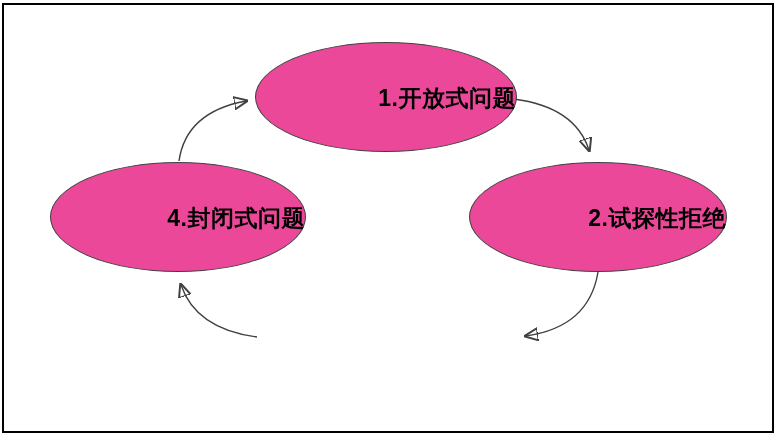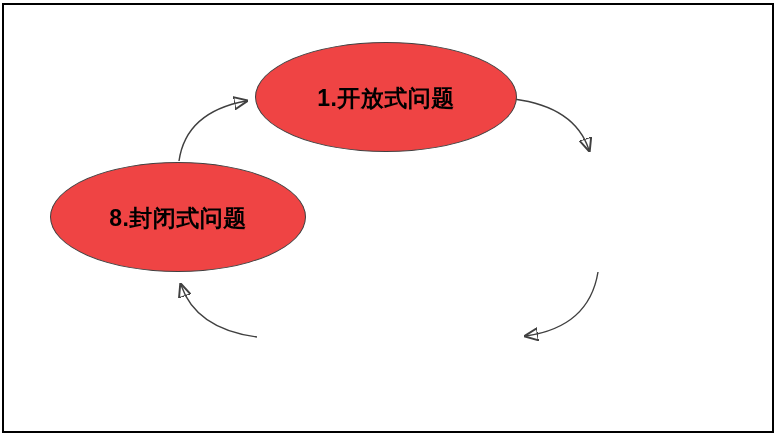--- a/index.html
+++ b/index.html
@@ -22,24 +22,24 @@
     width: 772px;
     height: 430px;
     border: 2px solid #000000;
     box-sizing: border-box;
     background: #ffffff;
   }
   .node {
     position: absolute;
     border: 1.3px solid #404040;
     border-radius: 50%;
-    background: #ef4444;
+    background: #ec4899;
     display: flex;
     align-items: center;
-    justify-content: center;
+    justify-content: flex-end;
     box-sizing: border-box;
     z-index: 2;
   }
   .node-label {
     font-size: 23px;
     font-weight: bold;
     color: #000000;
     letter-spacing: 0.5px;
     white-space: nowrap;
     transform: translateY(1px);
@@ -77,16 +77,19 @@
     </defs>
     <path d="M 514,99 Q 575,107 589,150" marker-end="url(#ah)"></path>
     <path d="M 598,272 Q 589,327 526,336" marker-end="url(#ah)"></path>
     <path d="M 257,337 Q 196,329 181,285" marker-end="url(#ah)"></path>
     <path d="M 179,161 Q 186,112 246,101" marker-end="url(#ah)"></path>
   </svg>
 
   <div class="node node-1">
     <span class="node-label">1.开放式问题</span>
   </div>
+  <div class="node node-2">
+    <span class="node-label">2.试探性拒绝</span>
+  </div>
   <div class="node node-4">
-    <span class="node-label">8.封闭式问题</span>
+    <span class="node-label">4.封闭式问题</span>
   </div>
 </div>
 
 </body></html>

